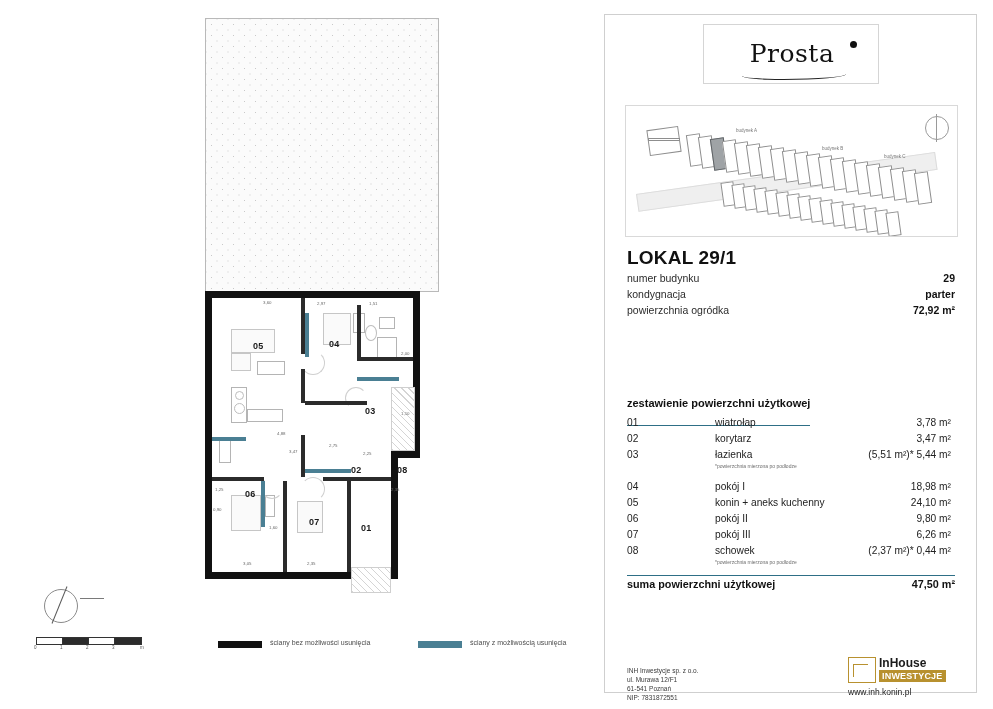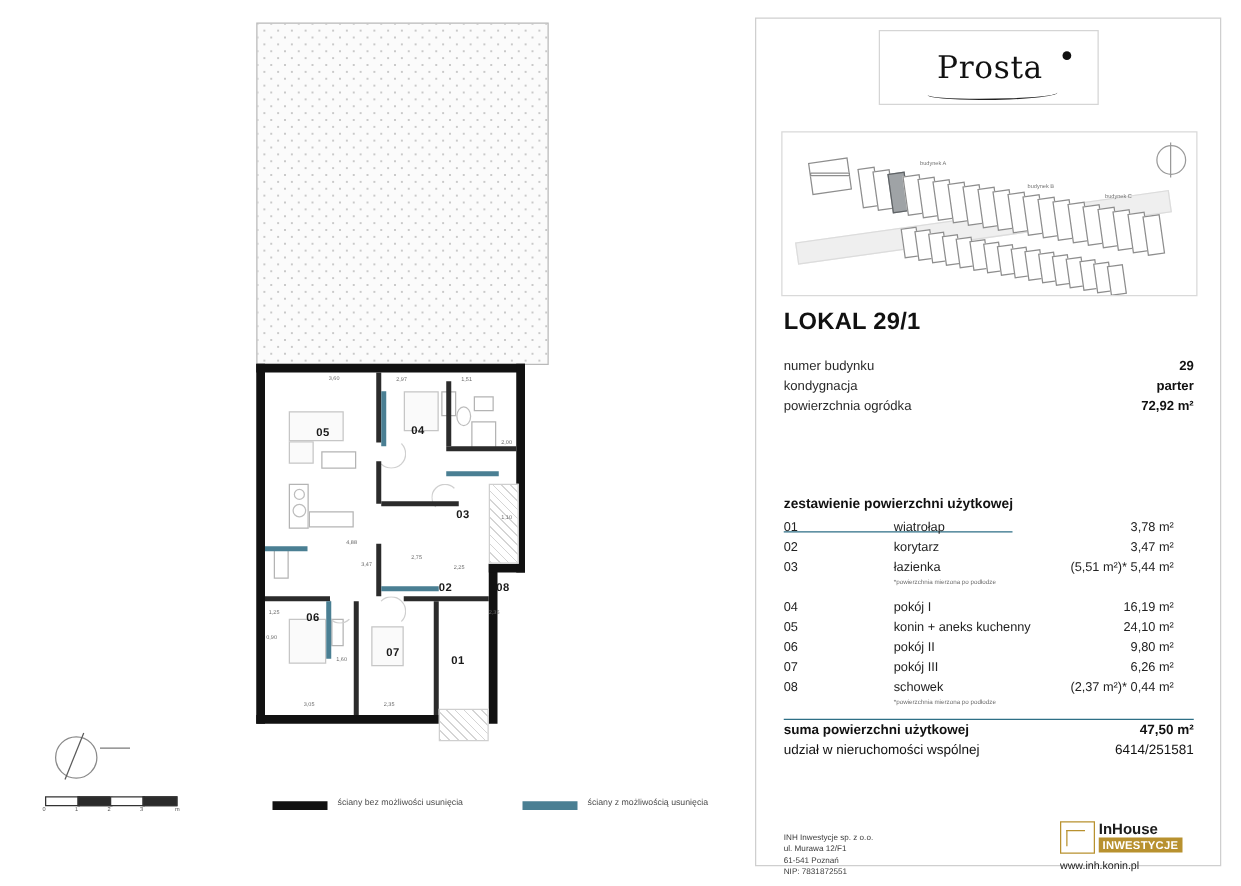--- a/index.html
+++ b/index.html
@@ -254,21 +254,21 @@
     position: absolute;
     left: 22px; top: 232px;
     font-size: 19px;
     font-weight: 700;
     letter-spacing: 0.2px;
     color: #111;
   }
 
   .meta {
     position: absolute;
-    left: 22px; top: 272px;
+    left: 22px; top: 257px;
     width: 328px;
   }
   .meta-row {
     position: relative;
     height: 16px;
     font-size: 10.5px;
     color: #2b2b2b;
   }
   .meta-row .mv {
     position: absolute;
@@ -293,21 +293,21 @@
     width: 328px;
   }
   .trow {
     position: relative;
     height: 16px;
     font-size: 10.2px;
     color: #222;
   }
   .trow .tnum { position: absolute; left: 0; top: 0; }
   .trow .tnam { position: absolute; left: 88px; top: 0; }
-  .trow .tval { position: absolute; right: 16px; top: 0; }
+  .trow .tval { position: absolute; right: 4px; top: 0; }
   .note {
     position: relative;
     height: 9px;
     font-size: 5px;
     color: #6e6e6e;
     padding-left: 88px;
     margin-top: -2px;
   }
   .gap { height: 9px; }
 
@@ -594,21 +594,21 @@
         <span class="tnam">łazienka</span>
         <span class="tval">(5,51 m²)* 5,44 m²</span>
       </div>
       <div class="note">*powierzchnia mierzona po podłodze</div>
 
       <div class="gap"></div>
 
       <div class="trow">
         <span class="tnum">04</span>
         <span class="tnam">pokój I</span>
-        <span class="tval">16,19 m²</span>
+        <span class="tval">18,98 m²</span>
       </div>
       <div class="trow">
         <span class="tnum">05</span>
         <span class="tnam">konin + aneks kuchenny</span>
         <span class="tval">24,10 m²</span>
       </div>
       <div class="trow">
         <span class="tnum">06</span>
         <span class="tnam">pokój II</span>
         <span class="tval">9,80 m²</span>
@@ -625,24 +625,20 @@
       </div>
       <div class="note">*powierzchnia mierzona po podłodze</div>
     </div>
 
     <div class="sum-line"></div>
     <div class="sum">
       <div class="sum-row b">
         <span>suma powierzchni użytkowej</span>
         <span class="sv">47,50 m²</span>
       </div>
-      <div class="sum-row">
-        <span>udział w nieruchomości wspólnej</span>
-        <span class="sv">6414/251581</span>
-      </div>
     </div>
 
     <div class="footer-addr">
       <div>INH Inwestycje sp. z o.o.</div>
       <div>ul. Murawa 12/F1</div>
       <div>61-541 Poznań</div>
       <div>NIP: 7831872551</div>
     </div>
 
     <div class="footer-logo">

